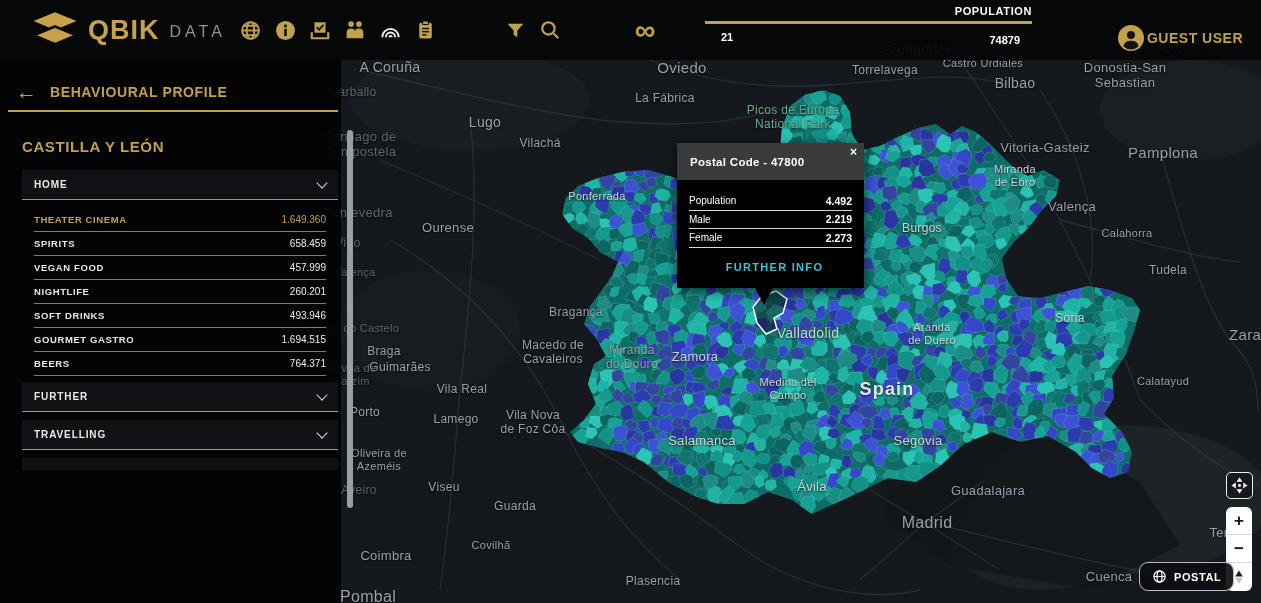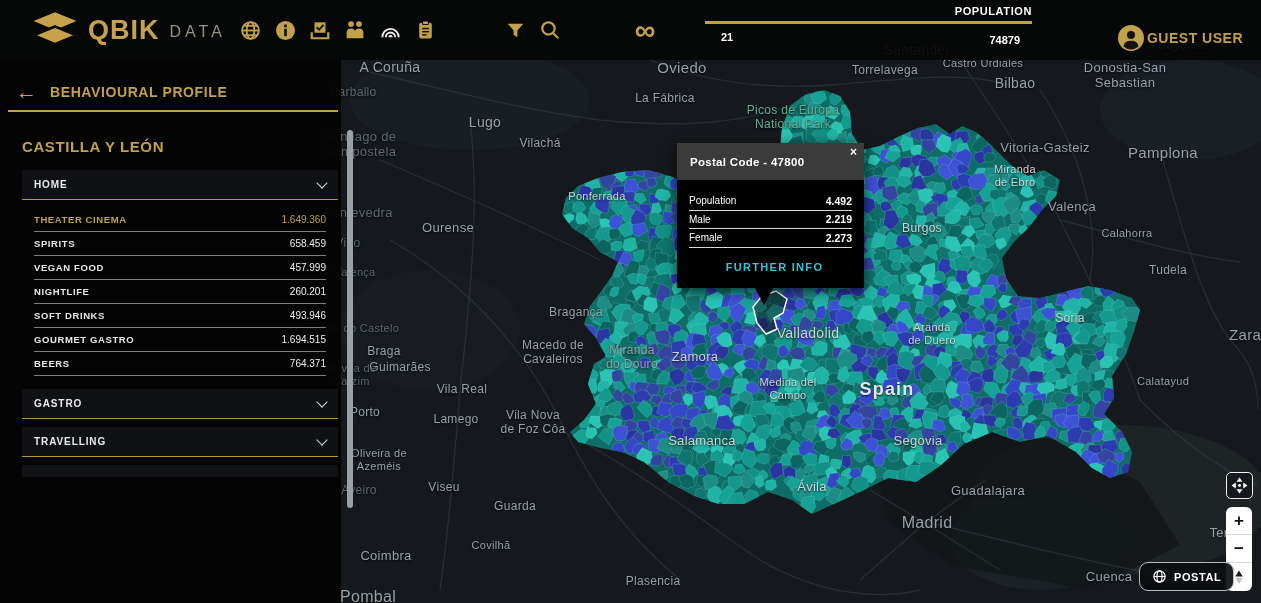--- a/index.html
+++ b/index.html
@@ -57,21 +57,21 @@
   .acc-bar{height:30px;margin-bottom:8px;background:#101114;border-bottom:1px solid #b5973f;
            display:flex;align-items:center;justify-content:space-between;padding:0 12px;
            box-sizing:border-box;cursor:pointer;}
   .acc-bar .acc-label{color:#e9e9e9;font-size:10px;font-weight:bold;letter-spacing:.9px;}
   .acc-bar.expanded{background:#c9a94f;border-bottom:none;border-radius:5px;}
   .acc-bar.expanded .acc-label{color:#17130a;}
   .chev{width:7px;height:7px;border-right:1.6px solid #d6d6d6;border-bottom:1.6px solid #d6d6d6;
         transform:rotate(45deg);margin-top:-3px;}
   .chev.chev-up{transform:rotate(-135deg);margin-top:4px;}
   .chev.dark{border-color:#17130a;}
-  .food-list{padding:0 12px;margin-bottom:13px;}
+  .food-list{padding:0 12px;margin-bottom:6px;}
   .food-row{height:23px;display:flex;align-items:center;justify-content:space-between;
             border-bottom:1px solid rgba(225,225,225,.55);cursor:pointer;}
   .food-label{color:#e6e6e6;font-size:9.5px;font-weight:bold;letter-spacing:.6px;}
   .food-value{color:#efefef;font-size:10px;}
   .food-row.selected .food-label,.food-row.selected .food-value{color:#c2a14b;}
   .acc-partial{height:12px;background:#101114;margin-top:2px;}
   #side-scroll{position:absolute;left:347px;top:130px;width:6px;height:378px;background:#9aa0a4;
                border-radius:3px;z-index:9;cursor:pointer;}
 
   
@@ -1509,21 +1509,21 @@
           <div class="food-row">
             <span class="food-label">GOURMET GASTRO</span>
             <span class="food-value">1.694.515</span>
           </div>
           <div class="food-row">
             <span class="food-label">BEERS</span>
             <span class="food-value">764.371</span>
           </div>
         </div>
         <div class="acc-bar">
-          <span class="acc-label">GASTRO</span>
+          <span class="acc-label">FURTHER</span>
           <span class="chev"></span>
         </div>
         <div class="acc-bar">
           <span class="acc-label">TRAVELLING</span>
           <span class="chev"></span>
         </div>
         <div class="acc-partial"></div>
       </div>
   </div>
   <div id="side-scroll"></div>

